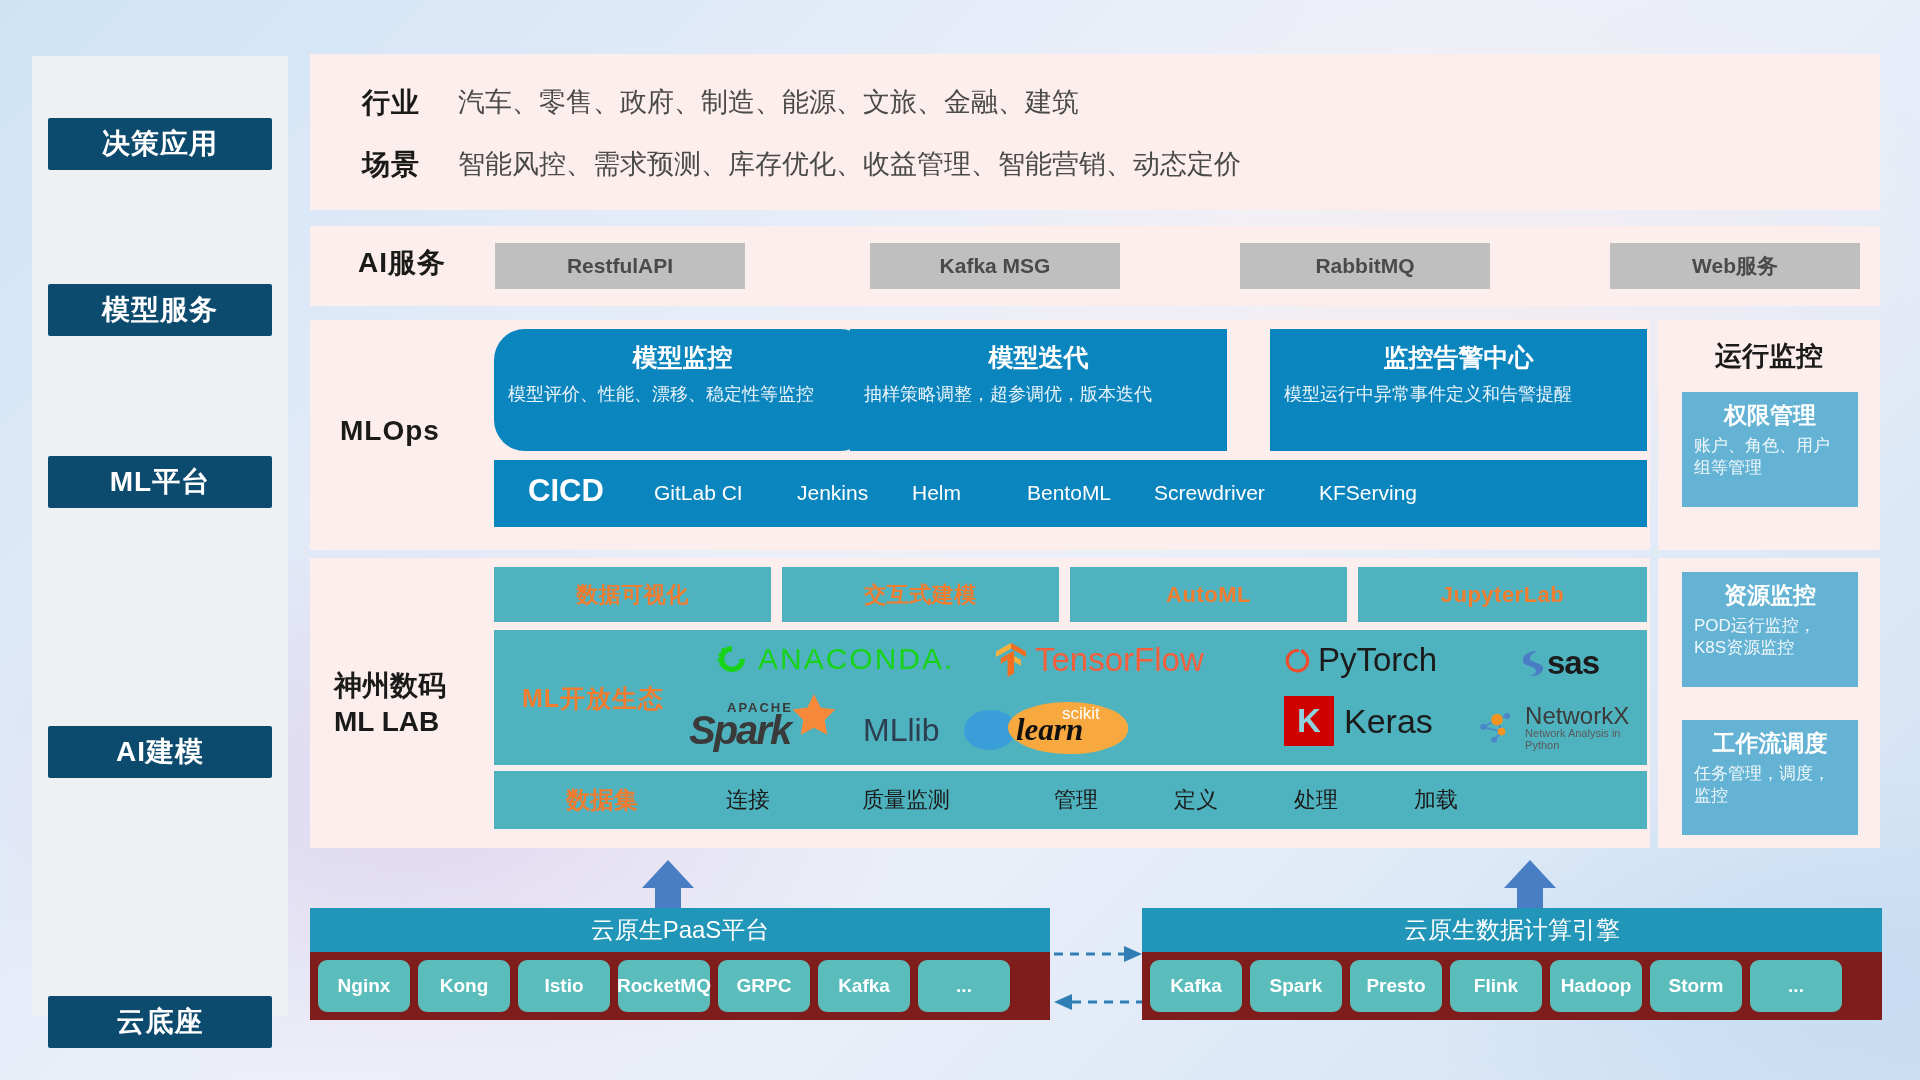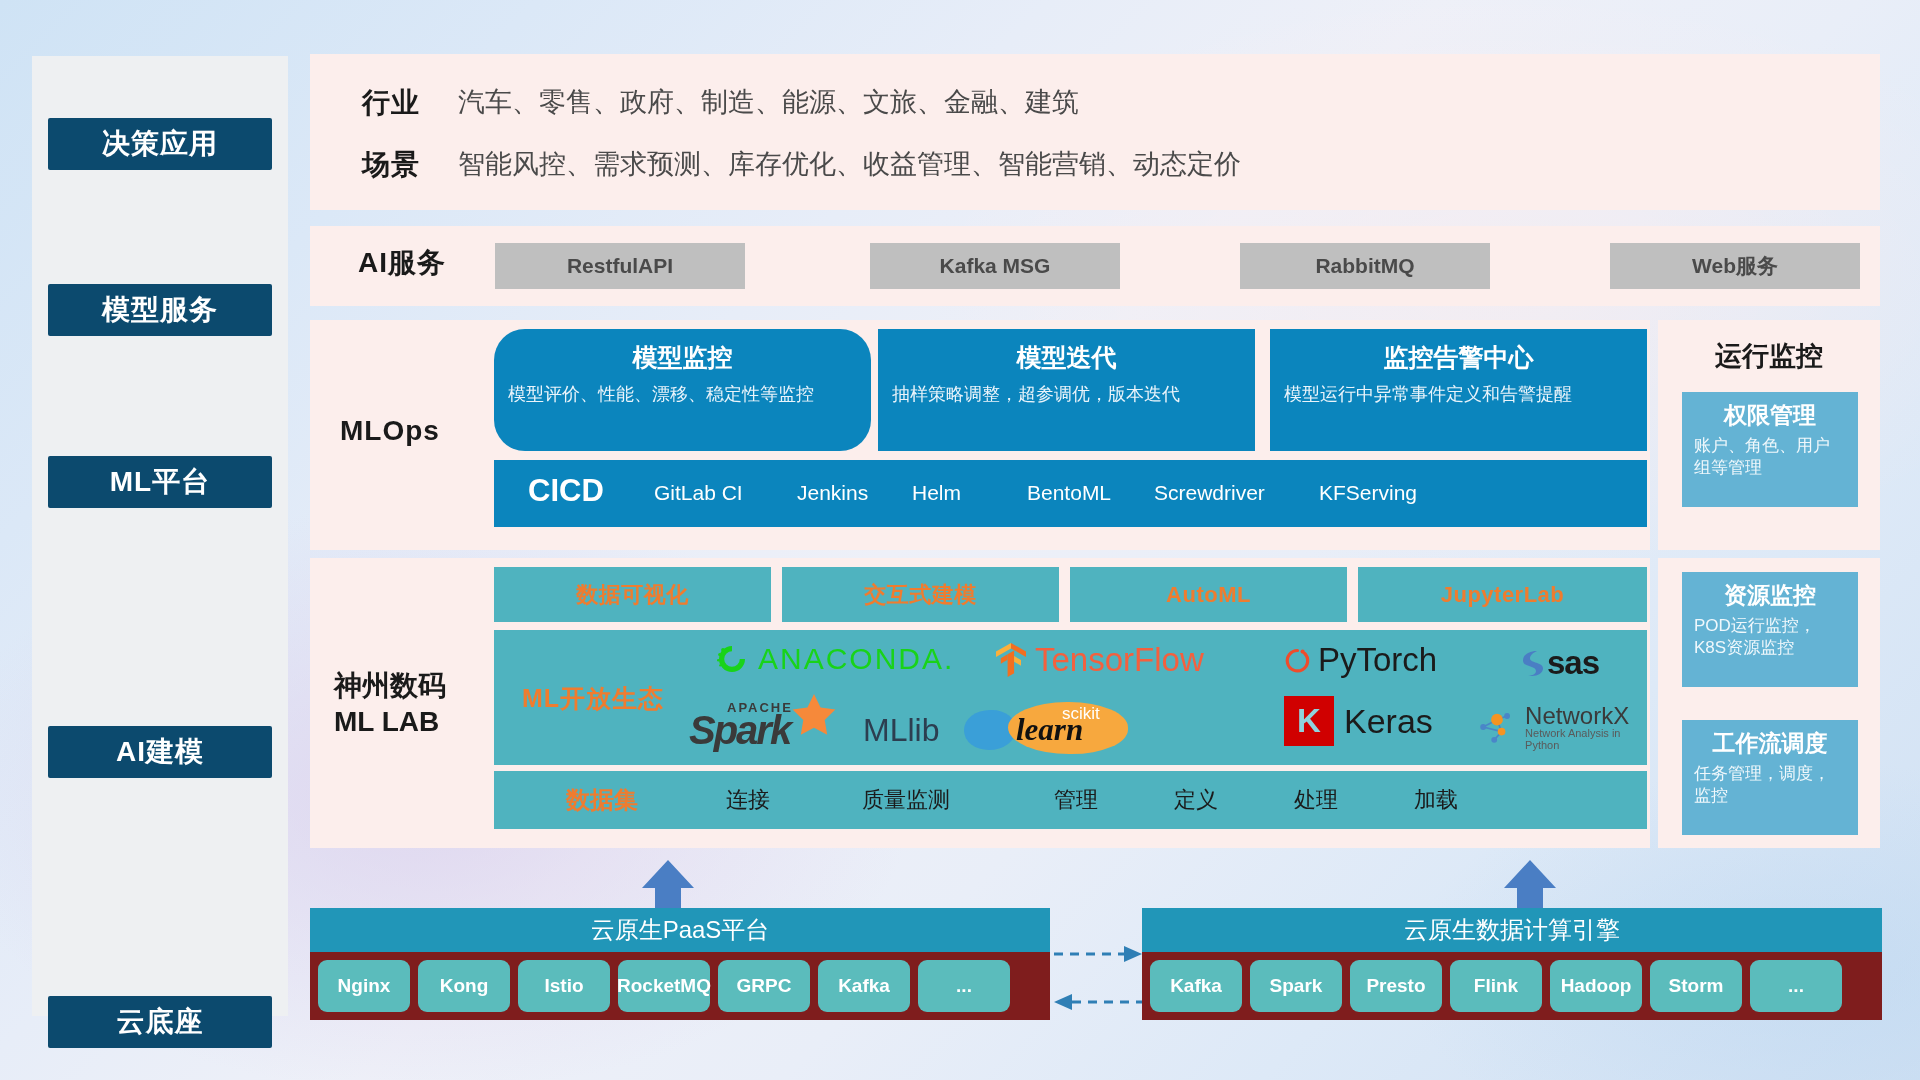--- a/index.html
+++ b/index.html
@@ -167,21 +167,21 @@
     </div>
 </div>
 
 <div class="band" style="left:310px; top:320px; width:1340px; height:230px;">
   <div style="position:absolute; left:30px; top:95px;" class="row-label">MLOps</div>
 
   <div class="mlops-card" style="position:absolute; left:184px; top:9px; width:377px; height:122px;border-radius:31px;">
     <div class="t">模型监控</div>
     <div class="d">模型评价、性能、漂移、稳定性等监控</div>
   </div>
-  <div class="mlops-card" style="position:absolute; left:568px; top:9px; width:377px; height:122px;">
+  <div class="mlops-card" style="position:absolute; left:540px; top:9px; width:377px; height:122px;">
     <div class="t">模型迭代</div>
     <div class="d">抽样策略调整，超参调优，版本迭代</div>
   </div>
   <div class="mlops-card" style="position:absolute; left:960px; top:9px; width:377px; height:122px;">
     <div class="t">监控告警中心</div>
     <div class="d">模型运行中异常事件定义和告警提醒</div>
   </div>
 
   <div class="cicd-bar" style="position:absolute; left:184px; top:140px; width:1153px; height:67px;">
     <div class="lead" style="position:absolute; left:34px; top:13px;">CICD</div>

